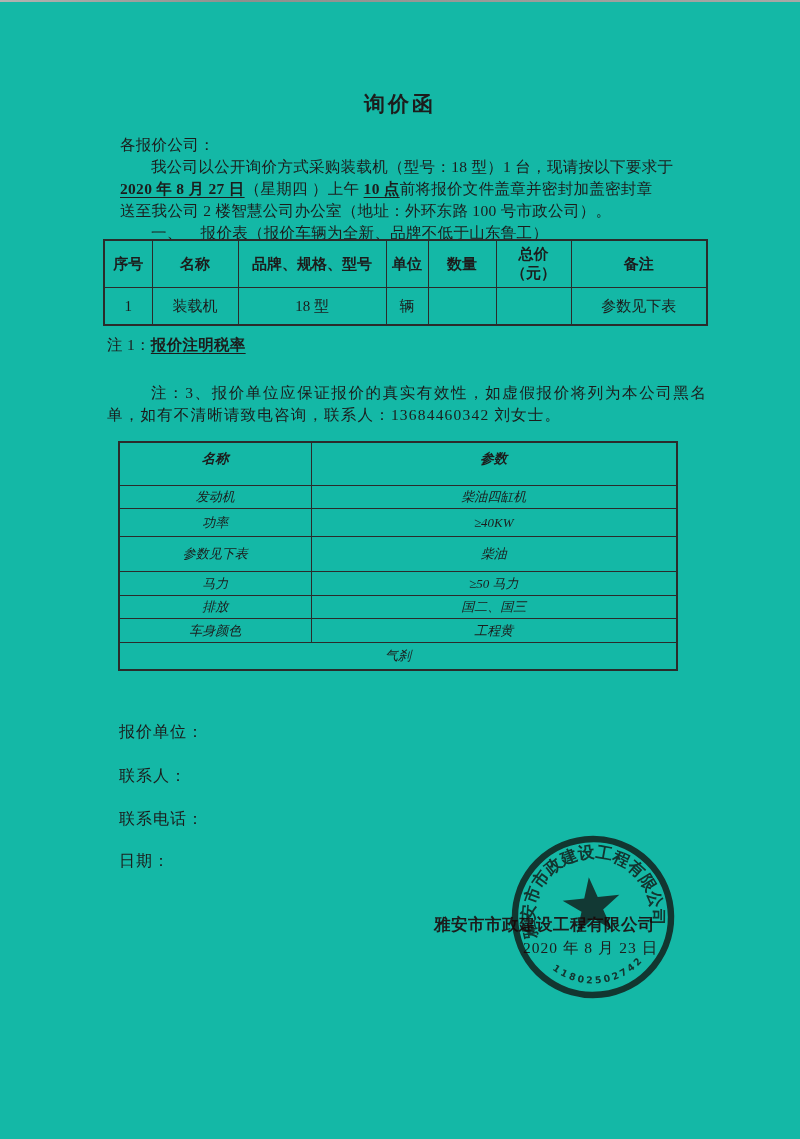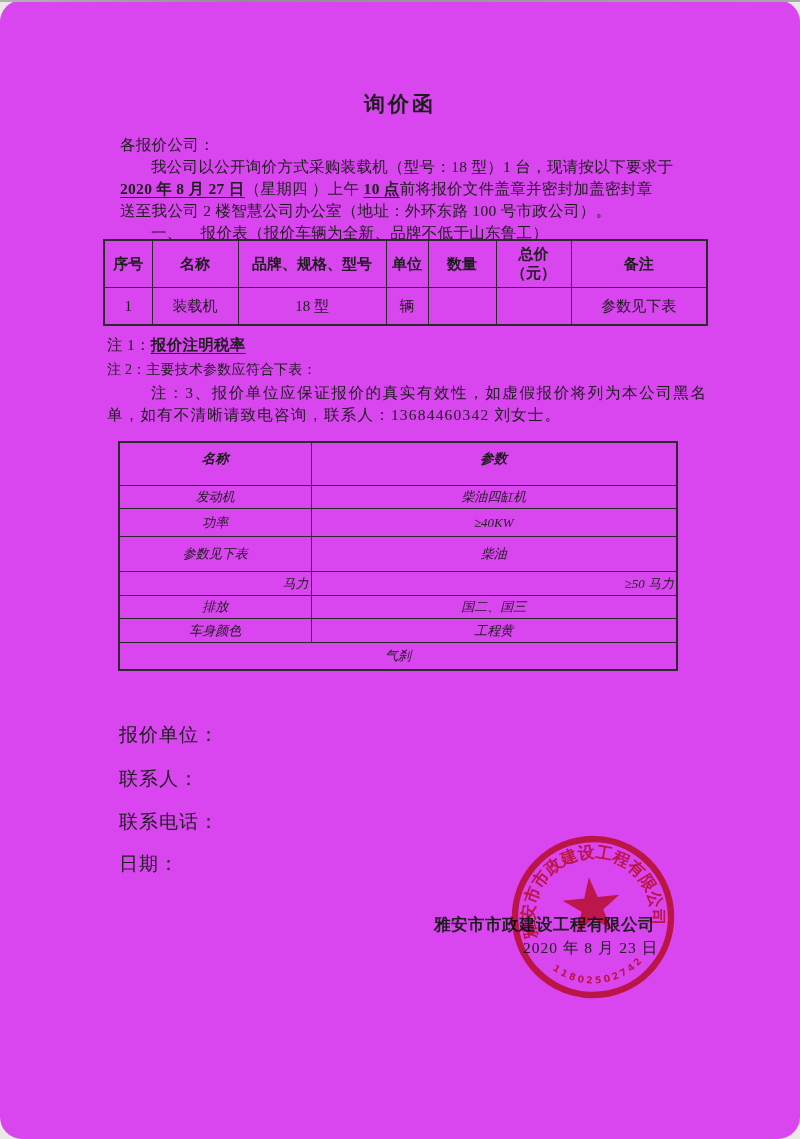--- a/index.html
+++ b/index.html
@@ -6,22 +6,21 @@
   body{
     width:800px;height:1139px;
     background:#e9e9e7;
     font-family:"Liberation Serif","DejaVu Serif",serif;
     color:#1c1c1c;
     position:relative;
     overflow:hidden;
   }
   .page{
     position:absolute;left:0;top:0;width:800px;height:1139px;
-    background:#d946ef;
-    border-radius:22px;
+    background:#14b8a6;
   }
   .scan-edge{
     position:absolute;left:0;top:0;width:800px;height:2px;
     background:linear-gradient(to right,#b3b3b1,#8f8f8d 30%,#a8a8a6);
   }
   .title{
     position:absolute;left:0;top:90px;width:800px;
     text-align:center;margin:0;
     font-size:21px;font-weight:bold;letter-spacing:3px;
   }
@@ -44,26 +43,26 @@
   .note3a{left:147px;top:379px;letter-spacing:1.6px;}
   .note3b{left:103px;top:401px;letter-spacing:1.2px;}
   .t2{left:118px;top:441px;width:558px;border:2px solid #2b2b2b;
     font-style:italic;font-family:"Liberation Serif","DejaVu Serif",serif;}
   .t2 th,.t2 td{border:1px solid #2b2b2b;text-align:center;vertical-align:middle;
     font-size:13px;padding:0 2px;}
   .t2 th{font-weight:bold;height:35px;vertical-align:top;padding-top:7px;font-size:13.5px;}
   .t2 .r1 td{height:22px;}
   .t2 .r2 td{height:27px;}
   .t2 .r3 td{height:34px;}
-  .t2 .r4 td{height:23px;text-align:right;}
+  .t2 .r4 td{height:23px;}
   .t2 .r5 td{height:22px;}
   .t2 .r6 td{height:23px;}
   .t2 .m1 td{height:22px;font-style:italic;}
   .t2 .m2 td{height:26px;}
-  .footer-field{font-size:19px;letter-spacing:1px;}
+  .footer-field{font-size:16px;letter-spacing:1px;}
   .f0{left:115px;top:718px;}
   .f1{left:115px;top:762px;}
   .f2{left:115px;top:805px;}
   .f3{left:115px;top:847px;}
   .company-line{left:430px;top:910px;font-size:16.5px;font-weight:bold;letter-spacing:0.5px;z-index:2;}
   .date-line{left:519px;top:934px;font-size:15.5px;letter-spacing:1px;z-index:2;}
   .seal{
     position:absolute;left:498px;top:822px;width:190px;height:190px;
     z-index:3;mix-blend-mode:multiply;opacity:0.92;
   }
@@ -110,21 +109,20 @@
         <td>18 型</td>
         <td>辆</td>
         <td></td>
         <td></td>
         <td>参数见下表</td>
       </tr>
     </tbody>
   </table>
 
   <div class="textline note1"><span>注 1：</span><span class="u">报价注明税率</span></div>
-  <div class="textline note2">注 2：主要技术参数应符合下表：</div>
   <p class="textline note3a">注：3、报价单位应保证报价的真实有效性，如虚假报价将列为本公司黑名</p>
   <p class="textline note3b">单，如有不清晰请致电咨询，联系人：13684460342 刘女士。</p>
 
   <table class="t2">
     <colgroup>
         <col style="width:192px">
         <col style="width:366px">
       </colgroup>
     <tbody>
       <tr>

